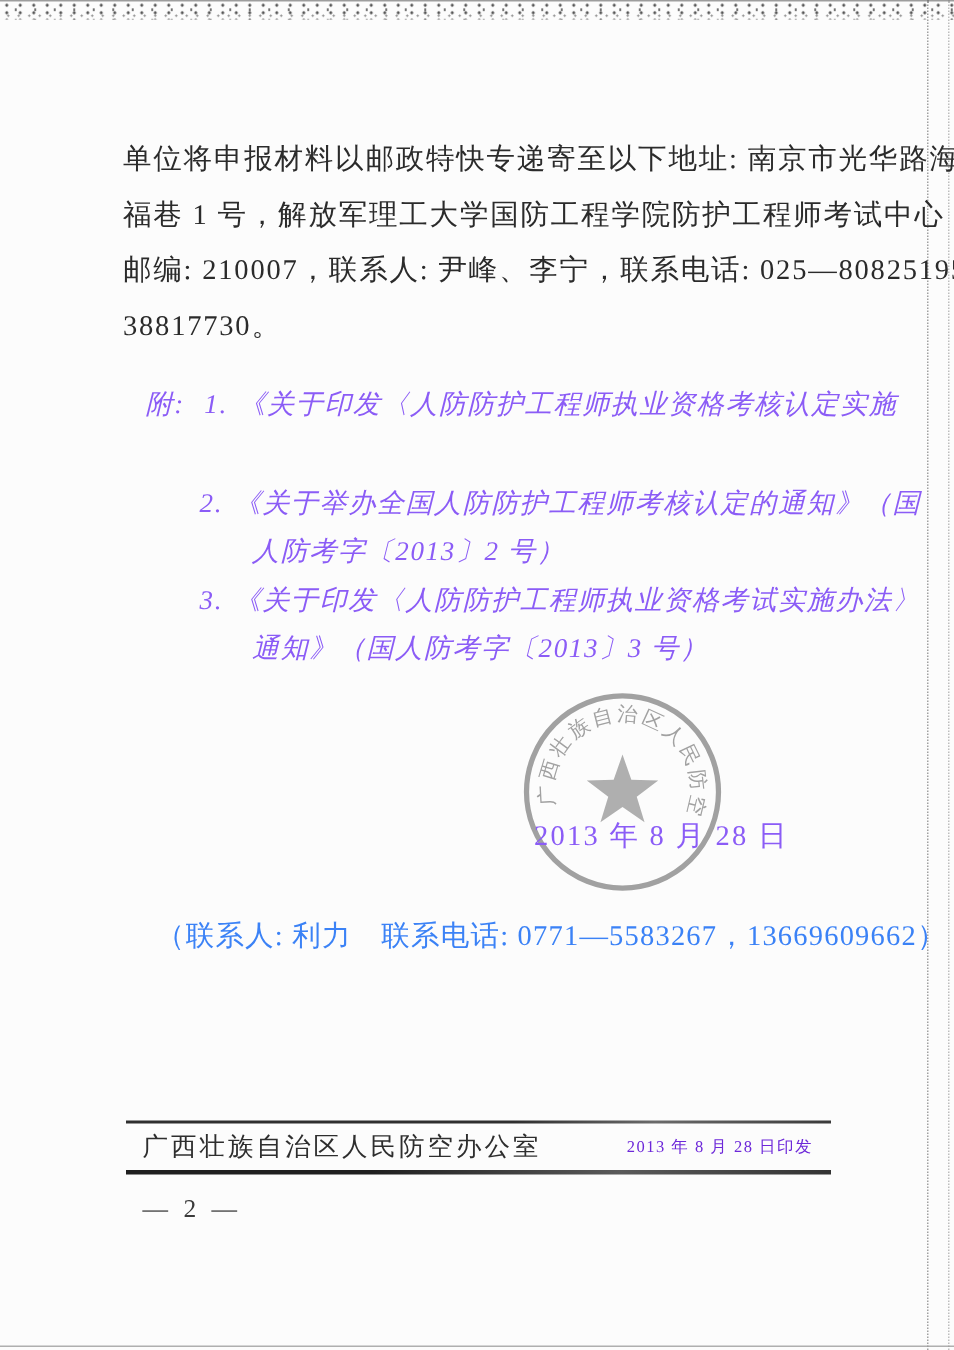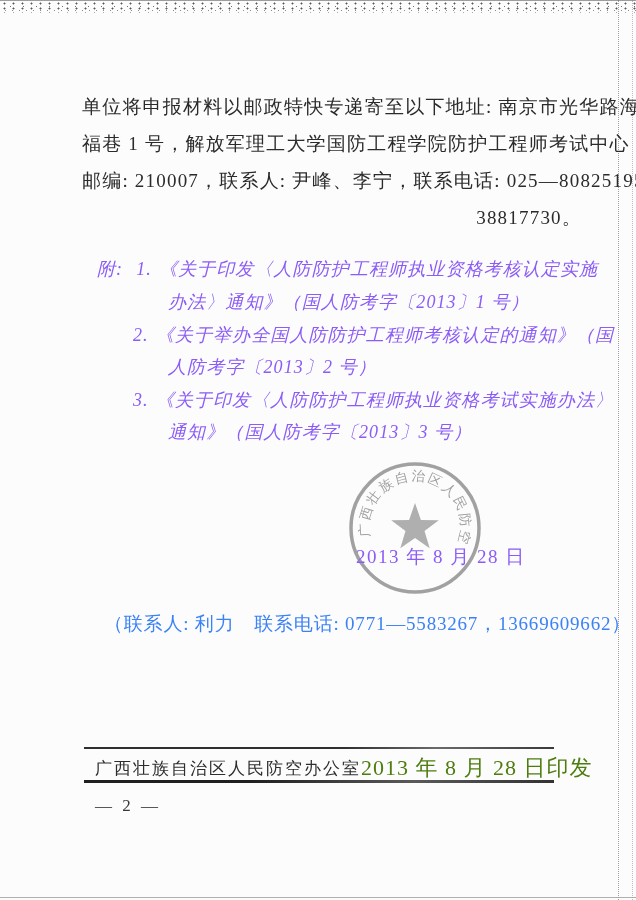--- a/index.html
+++ b/index.html
@@ -6,21 +6,20 @@
   html, body { background: #e8e8e8; }
   .page {
     position: relative;
     width: 636px;
     height: 900px;
     margin: 0 auto;
     background: #fcfcfc;
     overflow: hidden;
     font-family: "Liberation Serif", "DejaVu Serif", serif;
     color: #2e2e2e;
-    text-align: right;
   }
   
   .top-noise {
     position: absolute; left: 0; top: 0; width: 636px; height: 13px;
     border-top: 1px solid #8d8d8d;
     background-image:
       radial-gradient(circle, #3a3a3a 0.9px, transparent 1.1px),
       radial-gradient(circle, #555 0.7px, transparent 0.9px),
       radial-gradient(circle, #777 0.6px, transparent 0.8px);
     background-size: 9px 5px, 13px 7px, 7px 11px;
@@ -79,22 +78,22 @@
   }
   .footer-row {
     position: absolute; left: 84px; top: 753px; width: 470px;
     display: flex; justify-content: space-between; align-items: center;
   }
   .footer-issuer {
     font-size: 17px; letter-spacing: 2px; padding-left: 11px;
     white-space: nowrap; color: #2e2e2e;
   }
   .footer-printdate {
-    font-size: 22px; letter-spacing: 1px; padding-right: 12px;
-    white-space: nowrap; color: #4d7c0f;
+    font-size: 11px; letter-spacing: 1px; padding-right: 12px;
+    white-space: nowrap; color: #6d28d9;
   }
   .page-number {
     position: absolute; left: 95px; top: 796px;
     font-size: 17px; letter-spacing: 3px; white-space: nowrap; color: #3a3a3a;
   }
 </style>
 </head>
 <body>
 
 <div class="page">
@@ -106,23 +105,20 @@
 
   <div class="body-para">
     <div class="body-line">单位将申报材料以邮政特快专递寄至以下地址: 南京市光华路海</div>
     <div class="body-line">福巷 1 号，解放军理工大学国防工程学院防护工程师考试中心，</div>
     <div class="body-line">邮编: 210007，联系人: 尹峰、李宁，联系电话: 025—80825195、</div>
     <div class="body-line">38817730。</div>
   </div>
 
   <div class="att-line" style="left:97px; top:256px;">
     <span class="att-label">附:</span><span class="att-no">1.</span><span>《关于印发〈人防防护工程师执业资格考核认定实施</span>
-  </div>
-  <div class="att-line" style="left:168px; top:289px;">
-    <span>办法〉通知》（国人防考字〔2013〕1 号）</span>
   </div>
   <div class="att-line" style="left:133px; top:322px;">
     <span class="att-no">2.</span><span>《关于举办全国人防防护工程师考核认定的通知》（国</span>
   </div>
   <div class="att-line" style="left:168px; top:354px;">
     <span>人防考字〔2013〕2 号）</span>
   </div>
   <div class="att-line" style="left:133px; top:387px;">
     <span class="att-no">3.</span><span>《关于印发〈人防防护工程师执业资格考试实施办法〉</span>
   </div>

